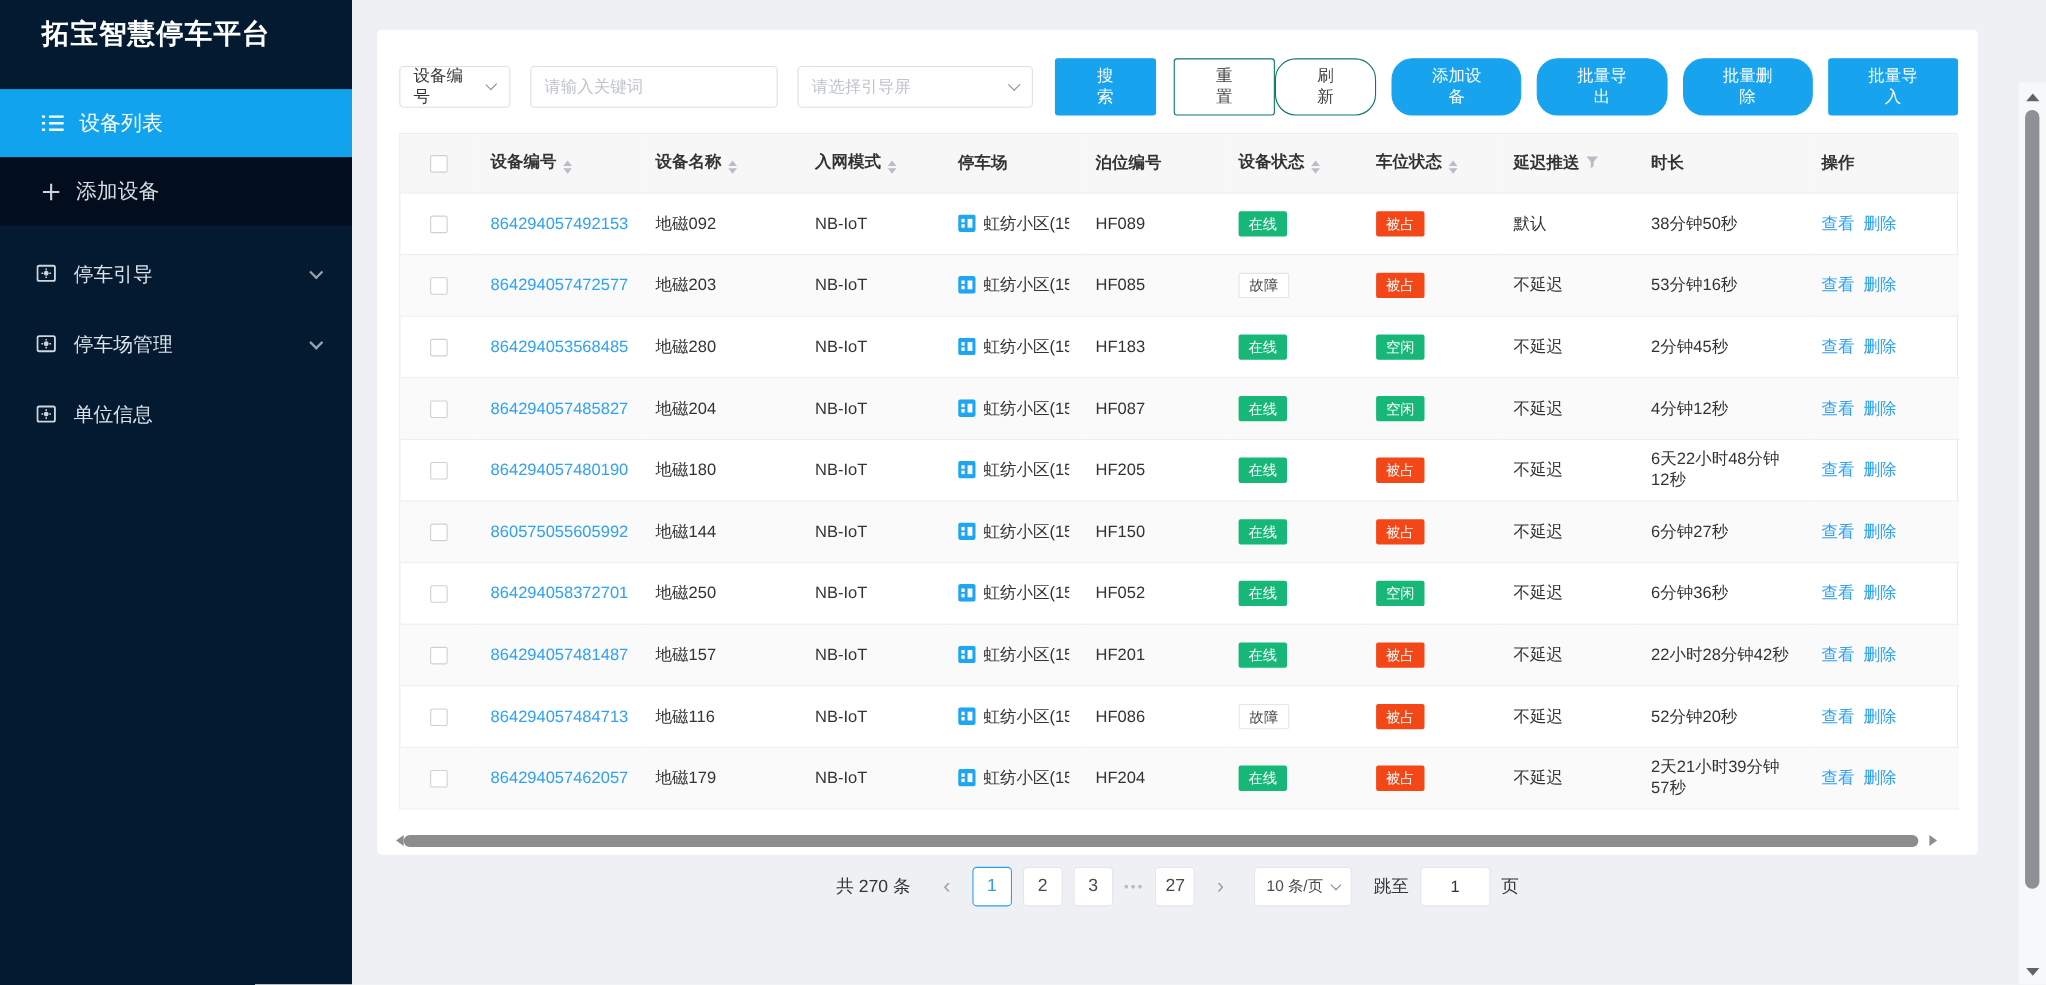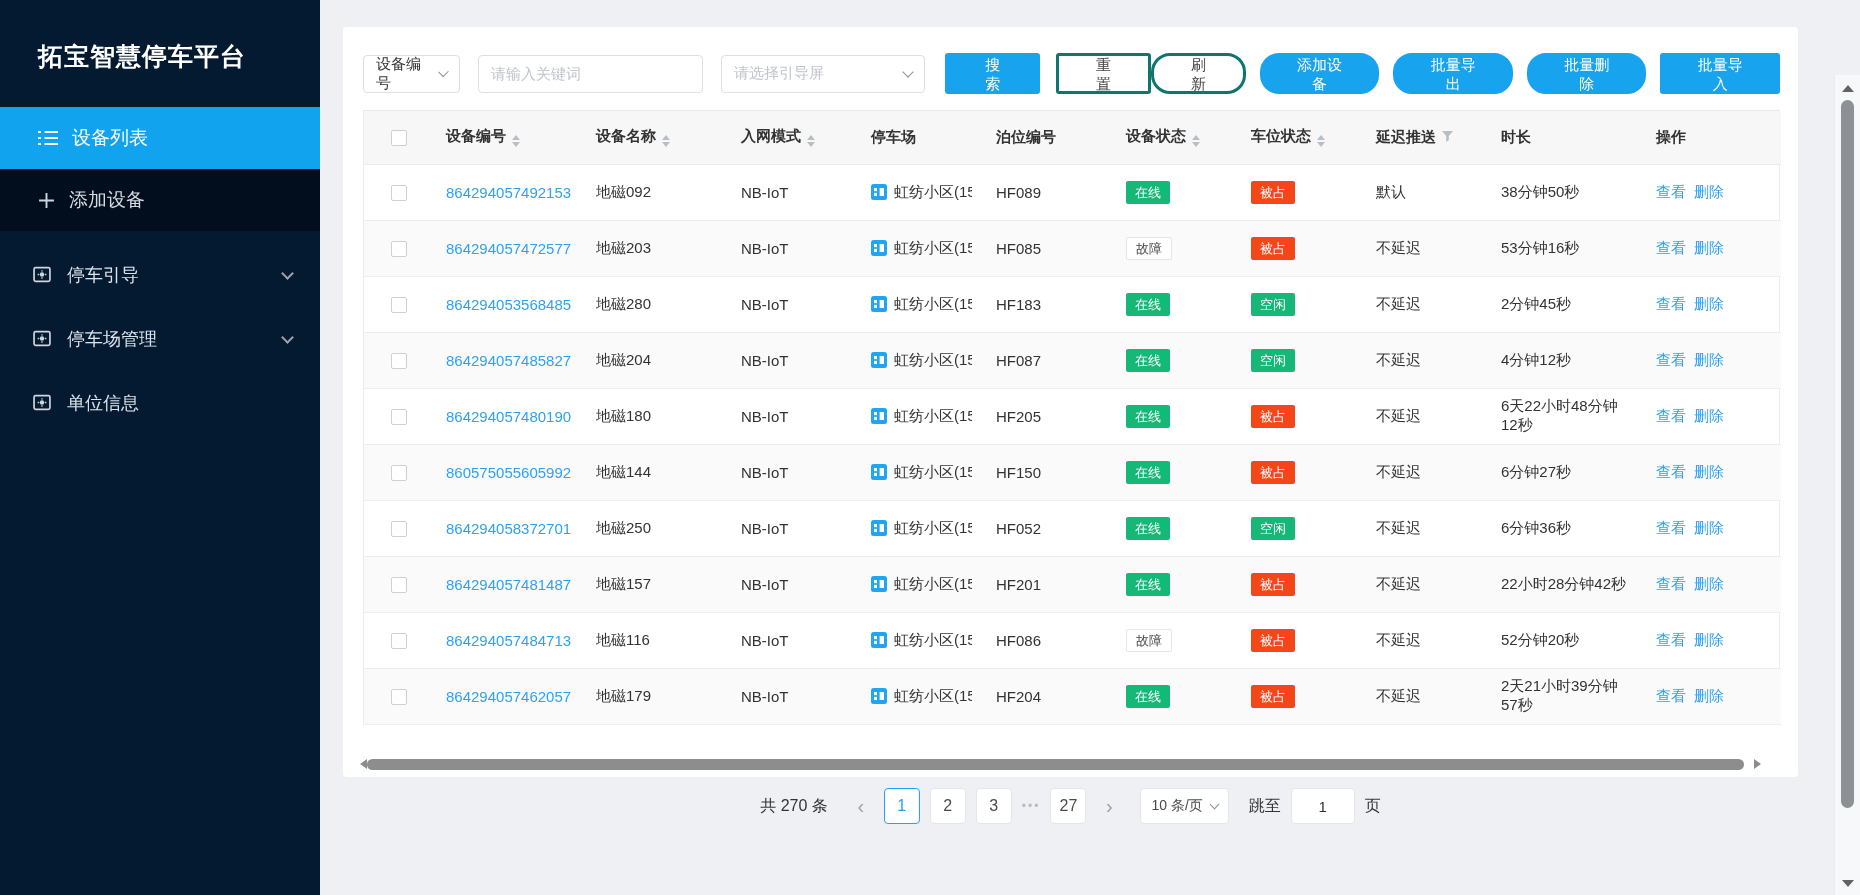--- a/index.html
+++ b/index.html
@@ -2,21 +2,21 @@
 <html><head>
 <meta charset="utf-8">
 <style>
   * { margin:0; padding:0; box-sizing:border-box; }
   html,body { width:1860px; height:895px; overflow:hidden;
     font-family:"Liberation Sans","DejaVu Sans",sans-serif; background:#eef0f4; }
   .app { display:flex; width:1860px; height:895px; }
 
   
   .sidebar { width:320px; height:100%; background:#041a31; flex:none; color:#dde3ea; }
-  .side-title { margin:40px 0 0 38px; font-size:25px; font-weight:bold; color:#fff; letter-spacing:1px; }
+  .side-title { margin:14px 0 0 38px; font-size:25px; font-weight:bold; color:#fff; letter-spacing:1px; }
   .menu { margin-top:34px; }
   .mi { height:48px; display:flex; align-items:center; padding:0 28px 0 33px; font-size:18px; color:#dde3ea; cursor:pointer; }
   .mi .mi-ic { margin-right:16px; display:inline-flex; }
   .mi .grow { flex:1; }
   .chev { width:9px; height:9px; border-right:2px solid #9aa4ae; border-bottom:2px solid #9aa4ae; display:inline-block; }
   .chev.up { transform:rotate(225deg); margin-top:6px; }
   .chev.down { transform:rotate(45deg); margin-bottom:4px; }
   .msub { height:62px; display:flex; align-items:center; padding-left:38px; font-size:19px; color:#d4dbe2; cursor:pointer; }
   .msub .mi-ic { margin-right:14px; display:inline-flex; }
   .msub.active { background:#12a3ee; color:#fff; }
@@ -36,21 +36,21 @@
   .card { position:absolute; left:23px; top:27px; width:1455px; height:750px; background:#fff; border-radius:4px; padding:26px 18px 0 20px; }
 
   
   .filter-bar { display:flex; align-items:center; }
   .sel { height:38px; border:1px solid #dcdfe6; border-radius:4px; display:flex; align-items:center; padding:0 12px; font-size:15px; color:#333; background:#fff; cursor:pointer; }
   .sel .schev { width:8px; height:8px; border-right:1.5px solid #8a9099; border-bottom:1.5px solid #8a9099; transform:rotate(45deg); margin-left:12px; margin-top:-4px; }
   .sel.w112 { width:112px; margin-right:18px; justify-content:space-between; }
   .sel.w242 { width:242px; margin-right:20px; justify-content:space-between; color:#c0c4cc; }
   .inp { width:245px; height:38px; border:1px solid #dcdfe6; border-radius:4px; padding:0 12px; font-size:15px; color:#333; margin-right:18px; outline:none; }
   .inp::placeholder { color:#c0c4cc; }
-  .btn { height:41px; padding:0 32px; border:3px solid #0f766e; border-radius:3px; background:#fff; font-size:15px; color:#444; cursor:pointer; font-family:inherit; }
+  .btn { height:52px; padding:0 32px; border:1px solid #0f766e; border-radius:3px; background:#fff; font-size:15px; color:#444; cursor:pointer; font-family:inherit; }
   .btn.primary { background:#18a3ee; border-color:#18a3ee; color:#fff; }
   .mr16 { margin-right:16px; } .mr14 { margin-right:14px;border-radius:19px; }
   .spacer { flex:1; }
 
   
   .tbl-wrap { margin-top:16px; border:1px solid #e9ecef; border-bottom:none; }
   table { border-collapse:collapse; table-layout:fixed; width:100%; }
   thead th { background:#f7f7f8; height:53px; font-size:15px; color:#333; text-align:left; padding:0 12px; font-weight:bold; border-bottom:1px solid #e9ecef; white-space:nowrap; }
   tbody td { height:56px; font-size:15px; color:#333; padding:6px 12px; border-bottom:1px solid #eceff2; }
   tbody tr.alt { background:#fafafa; }

